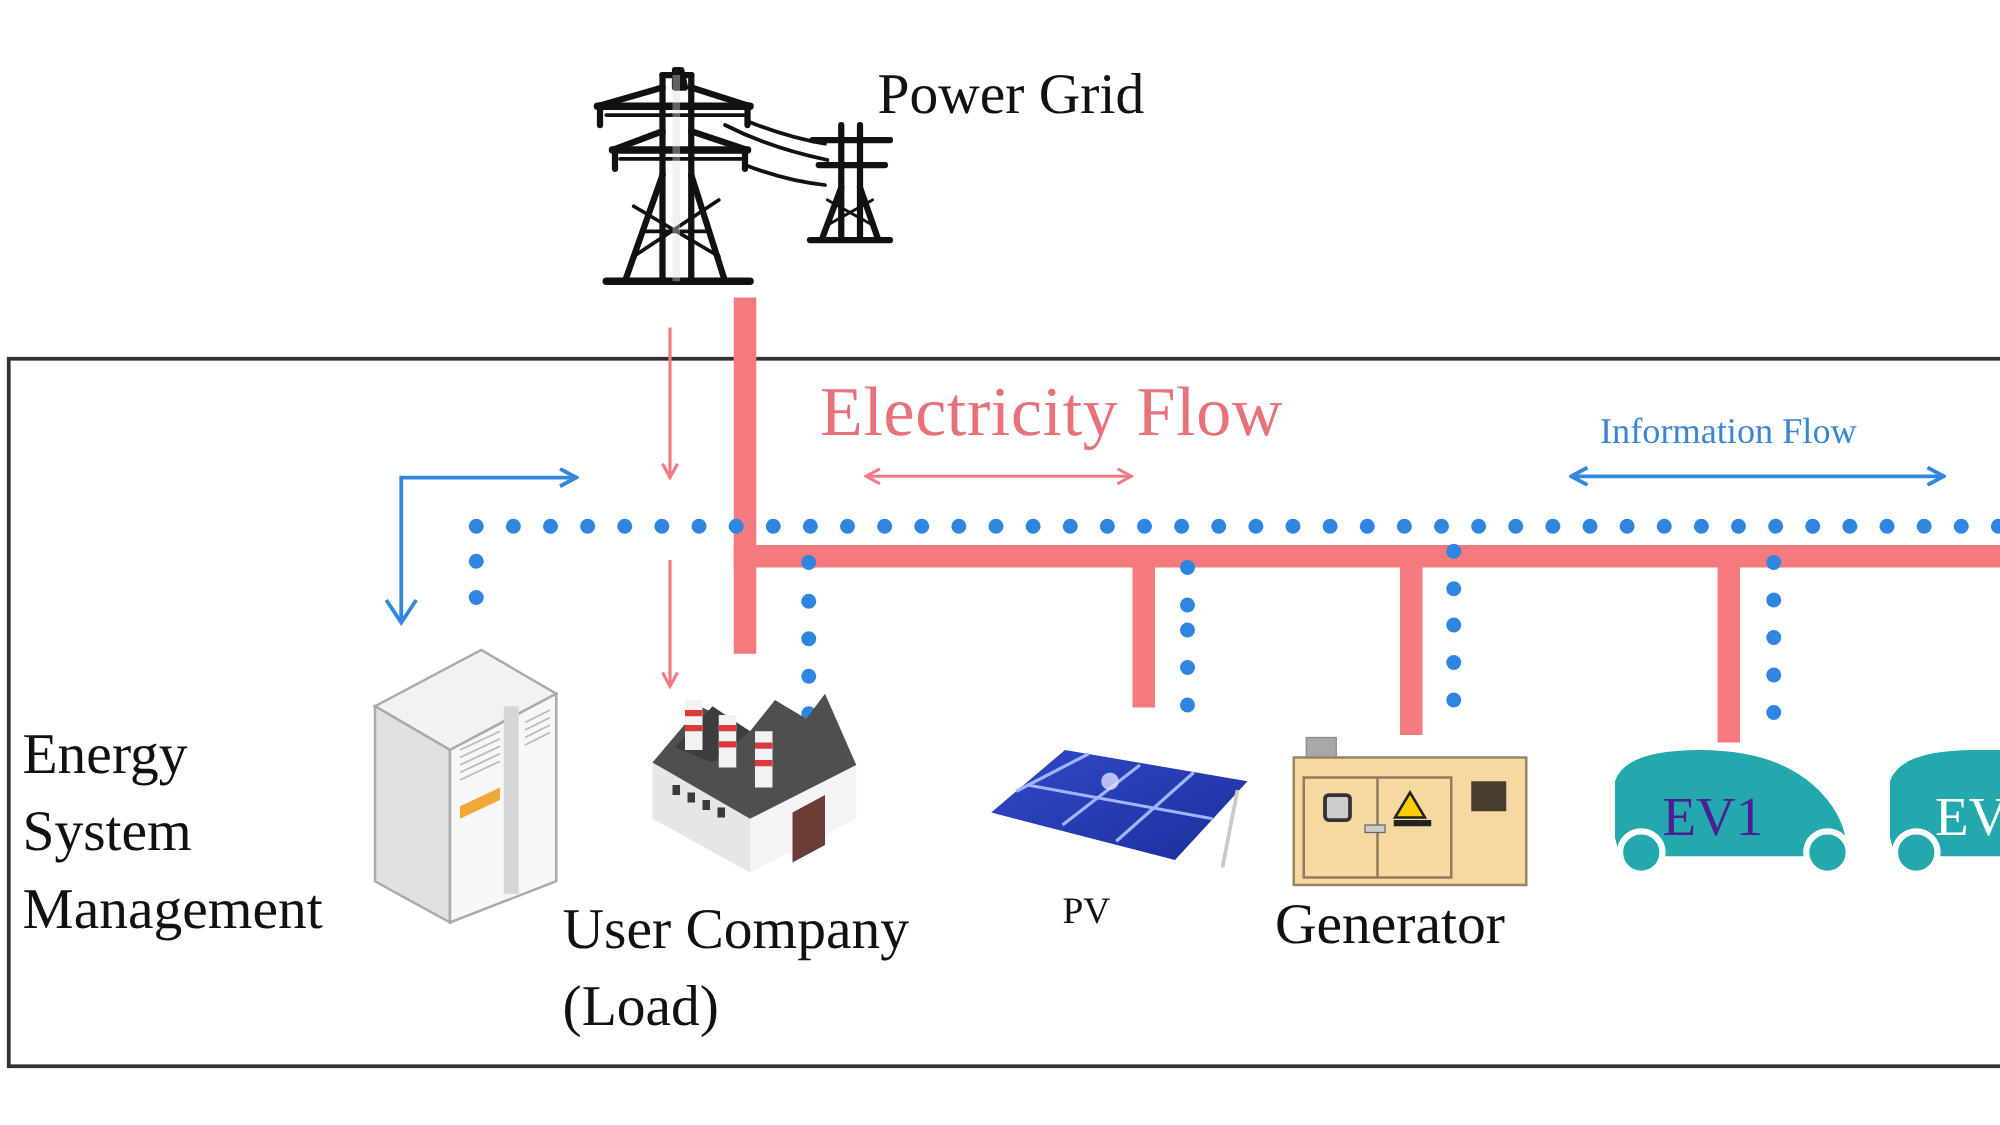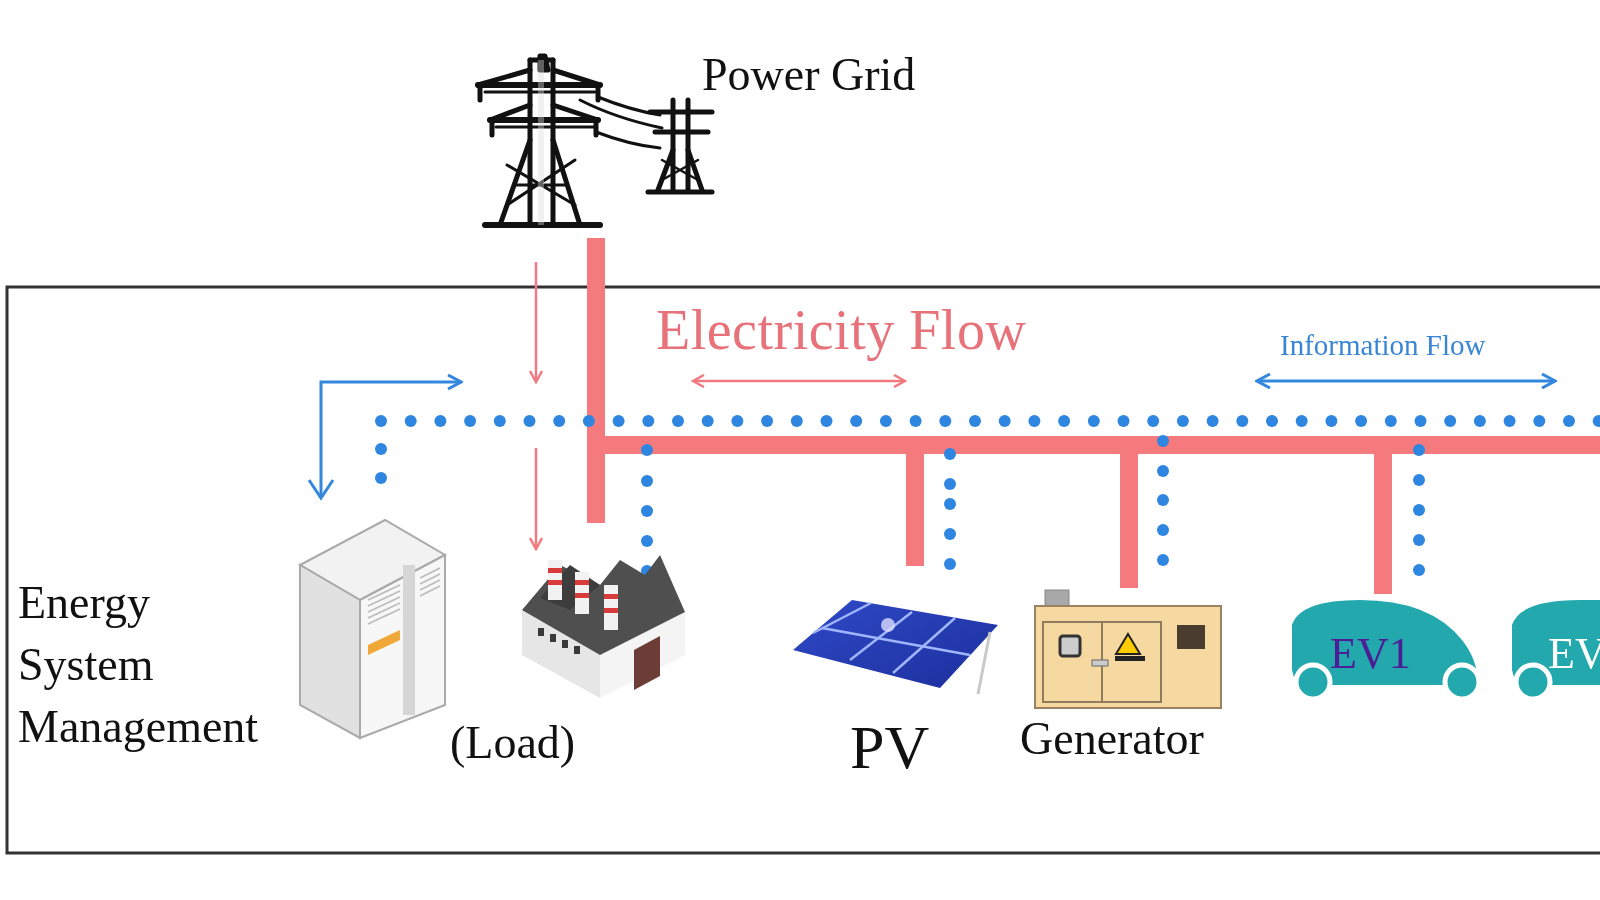--- a/index.html
+++ b/index.html
@@ -6,21 +6,21 @@
   body { width: 1600px; height: 900px; position: relative; overflow: hidden;
          font-family: "Liberation Serif", "DejaVu Serif", serif; }
   #canvas { position: absolute; left: 0; top: 0; width: 1600px; height: 900px; }
   .lbl { position: absolute; color: #111; font-family: "Liberation Serif", "DejaVu Serif", serif; }
   .center { }
   #title-grid { left: 702px; top: 48px; font-size: 46px; }
   #legend-elec { left: 656px; top: 298px; font-size: 56px; color: #e8727a; letter-spacing: 0.5px; }
   #legend-info { left: 1280px; top: 298px; font-size: 29px; color: #3a86d6; white-space: nowrap; margin-top: 31px; }
   #lbl-ems { left: 18px; top: 572px; width: 276px; font-size: 46px; line-height: 62px; }
   #lbl-user { left: 450px; top: 712px; width: 340px; font-size: 46px; line-height: 62px; }
-  #lbl-pv { left: 850px; top: 712px; width: 90px; font-size: 62px; }
+  #lbl-pv { left: 850px; top: 712px; width: 90px; font-size: 30px; }
   #lbl-gen { left: 1020px; top: 712px; width: 220px; font-size: 46px; }
   #lbl-ev1 { left: 1330px; top: 628px; width: 110px; font-size: 44px; color: #4c1d95; }
   #lbl-ev2 { left: 1548px; top: 628px; width: 60px; font-size: 44px; color: #ffffff; overflow: hidden; white-space: nowrap; }
 </style>
 </head>
 <body>
 
 <svg id="canvas" width="1600" height="900" viewBox="0 0 1600 900" xmlns="http://www.w3.org/2000/svg">
   <defs>
     <marker id="arrRed" markerWidth="14" markerHeight="14" refX="11" refY="7" orient="auto" markerUnits="userSpaceOnUse">
@@ -242,18 +242,19 @@
 <div class="lbl" id="title-grid">Power Grid</div>
 <div class="lbl" id="legend-elec">Electricity Flow</div>
 <div class="lbl" id="legend-info">Information Flow</div>
 
 <div class="lbl center" id="lbl-ems">
   <div>Energy</div>
   <div>System</div>
   <div>Management</div>
 </div>
 <div class="lbl center" id="lbl-user">
+  <div>User Company</div>
   <div>(Load)</div>
 </div>
 <div class="lbl center" id="lbl-pv">PV</div>
 <div class="lbl center" id="lbl-gen">Generator</div>
 <div class="lbl center" id="lbl-ev1">EV1</div>
 <div class="lbl" id="lbl-ev2">EV2</div>
 
 </body></html>

